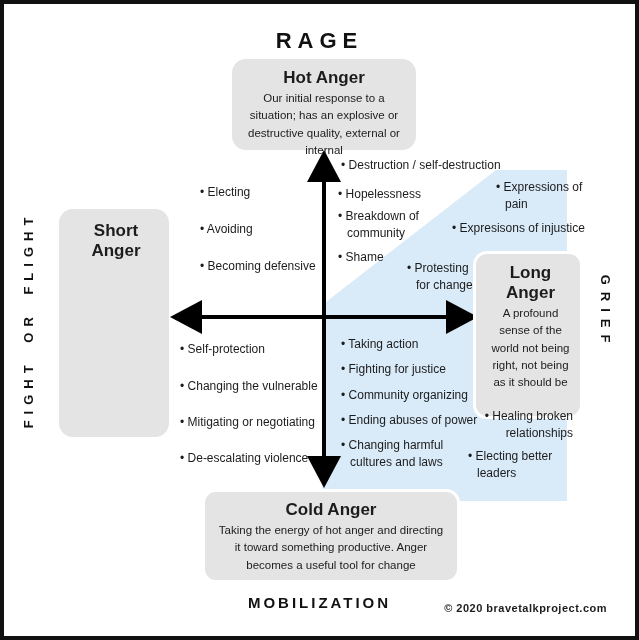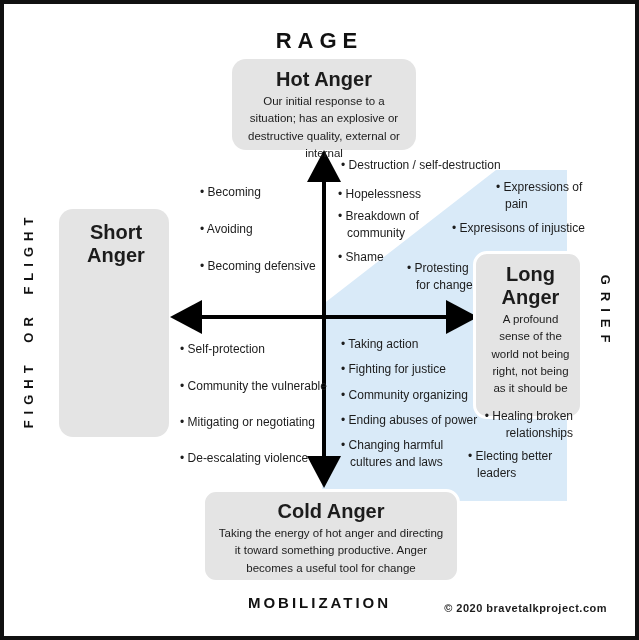--- a/index.html
+++ b/index.html
@@ -19,21 +19,21 @@
   .axis-word { position:absolute; font-weight:700; color:#111; white-space:nowrap; z-index:4; }
   .axis-top    { top:24px;  left:0; width:100%; text-align:center; font-size:22px; letter-spacing:6px; }
   .axis-bottom { top:590px; left:0; width:100%; text-align:center; font-size:15px; letter-spacing:3px; }
   .axis-left   { top:316px; left:24px;  font-size:13px; letter-spacing:6px; word-spacing:7px;
                  transform:translate(-50%,-50%) rotate(-90deg); }
   .axis-right  { top:308px; left:601px; font-size:13px; letter-spacing:7px;
                  transform:translate(-50%,-50%) rotate(90deg); }
 
   
   .box { position:absolute; background:#e4e4e4; border-radius:14px; z-index:3; padding:10px 10px;text-align:center; }
-  .box .t { font-weight:700; font-size:20px; margin-bottom:2px; }
+  .box .t { font-weight:700; font-size:17px; margin-bottom:2px; }
   .box .b { font-size:11.5px; line-height:1.5; }
   .box-hot  { left:228px; top:55px;  width:184px; height:91px; text-align:center; padding-top:9px; }
   .box-short{ left:55px;  top:205px; width:110px; height:228px; padding:12px 8px 0 12px; }
   .box-long { left:469px; top:247px; width:110px; height:168px; padding:9px 6px 0 11px; border:3px solid #fff; }
   .box-cold { left:198px; top:485px; width:258px; height:94px; text-align:center; padding-top:8px; border:3px solid #fff; }
 
   
   .q-item { position:absolute; z-index:3; font-size:12px; line-height:1.4;
             padding-left:9px; text-indent:-9px; white-space:nowrap; }
   .wrap { white-space:normal; }
@@ -72,34 +72,34 @@
   </div>
   <div class="box box-long">
     <div class="t">Long Anger</div>
     <div class="b">A profound sense of the world not being right, not being as it should be</div>
   </div>
   <div class="box box-cold">
     <div class="t">Cold Anger</div>
     <div class="b">Taking the energy of hot anger and directing it toward something productive. Anger becomes a useful tool for change</div>
   </div>
 
-  <div class="q-item" style="left:196px; top:180px;">• Becoming</div>
+  <div class="q-item" style="left:196px; top:180px;">• Electing</div>
   <div class="q-item" style="left:196px; top:217px;">• Avoiding</div>
   <div class="q-item" style="left:196px; top:254px;">• Becoming defensive</div>
 
   <div class="q-item" style="left:337px; top:153px;">• Destruction / self-destruction</div>
   <div class="q-item" style="left:334px; top:182px;">• Hopelessness</div>
   <div class="q-item wrap" style="left:334px; top:204px; width:95px;">• Breakdown of community</div>
   <div class="q-item" style="left:334px; top:245px;">• Shame</div>
   <div class="q-item wrap" style="left:492px; top:175px; width:88px;">• Expressions of pain</div>
   <div class="q-item" style="left:448px; top:216px;">• Expresisons of injustice</div>
   <div class="q-item wrap" style="left:403px; top:256px; width:78px;">• Protesting for change</div>
 
   <div class="q-item" style="left:176px; top:337px;">• Self-protection</div>
-  <div class="q-item" style="left:176px; top:374px;">• Community the vulnerable</div>
+  <div class="q-item" style="left:176px; top:374px;">• Changing the vulnerable</div>
   <div class="q-item" style="left:176px; top:410px;">• Mitigating or negotiating</div>
   <div class="q-item" style="left:176px; top:446px;">• De-escalating violence</div>
 
   <div class="q-item" style="left:337px; top:332px;">• Taking action</div>
   <div class="q-item" style="left:337px; top:357px;text-align:center;">• Fighting for justice</div>
   <div class="q-item" style="left:337px; top:383px;">• Community organizing</div>
   <div class="q-item" style="left:337px; top:408px;">• Ending abuses of power</div>
   <div class="q-item wrap" style="left:337px; top:433px; width:122px;">• Changing harmful cultures and laws</div>
   <div class="q-item wrap" style="left:464px; top:404px; width:105px;text-align:right;">• Healing broken relationships</div>
   <div class="q-item wrap" style="left:464px; top:444px; width:88px;">• Electing better leaders</div>

